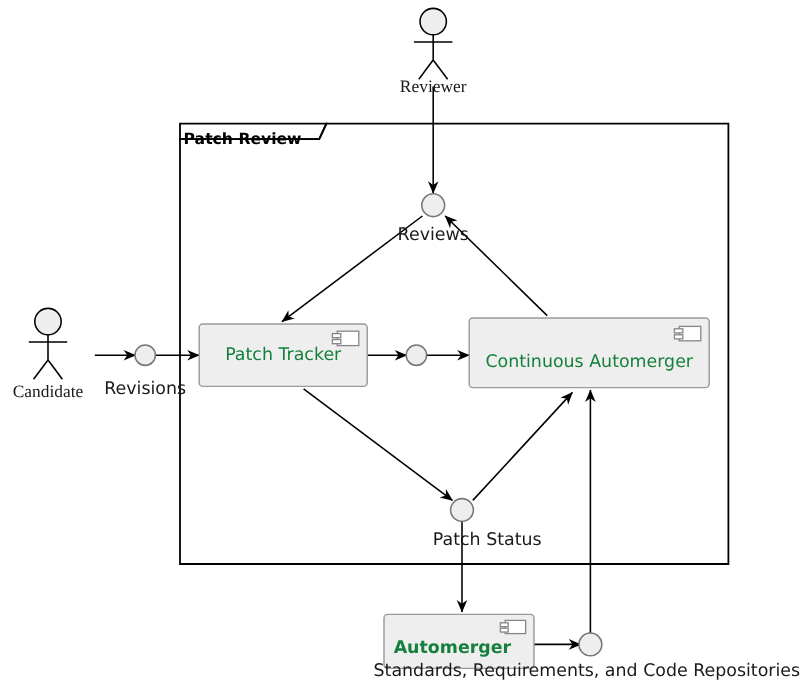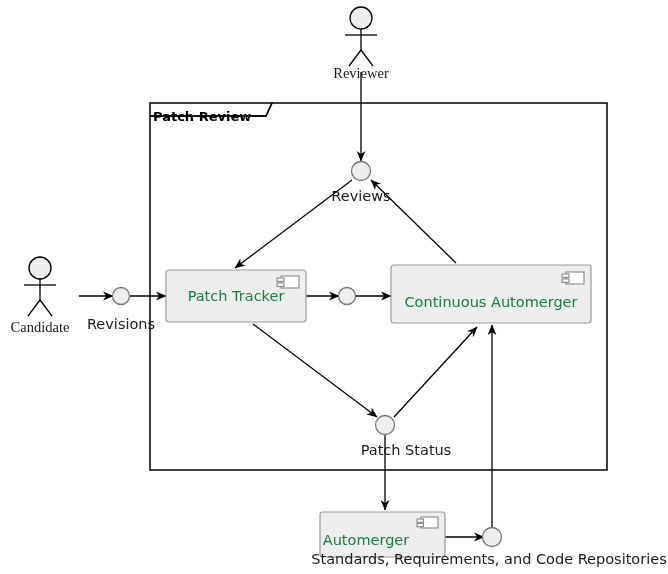--- a/index.html
+++ b/index.html
@@ -170,20 +170,20 @@
     <circle class="ball" cx="492" cy="537" r="9.5"></circle>
   </svg>
 
   <div class="txt pkg-title" style="left:153px; top:110px;">Patch Review</div>
 
   <div class="txt actor-label txt-center" style="left:361px; top:66px;">Reviewer</div>
   <div class="txt actor-label txt-center" style="left:40px; top:320px;">Candidate</div>
 
   <div class="txt comp-label txt-center" style="left:236px; top:289px;">Patch Tracker</div>
   <div class="txt comp-label txt-center" style="left:491px; top:295px;">Continuous Automerger</div>
-  <div class="txt comp-label txt-center" style="left:366px; top:533px;">Automerger</div>
+  <div class="txt comp-label txt-center" style="left:377px; top:533px;font-weight:bold;">Automerger</div>
 
   <div class="txt txt-center" style="left:121px; top:317px;">Revisions</div>
   <div class="txt txt-center" style="left:361px; top:189px;">Reviews</div>
   <div class="txt txt-center" style="left:385px; top:443px;margin-left:21px;">Patch Status</div>
   <div class="txt txt-center" style="left:489px; top:552px;">Standards, Requirements, and Code Repositories</div>
 
 </div>
 
 </body></html>

